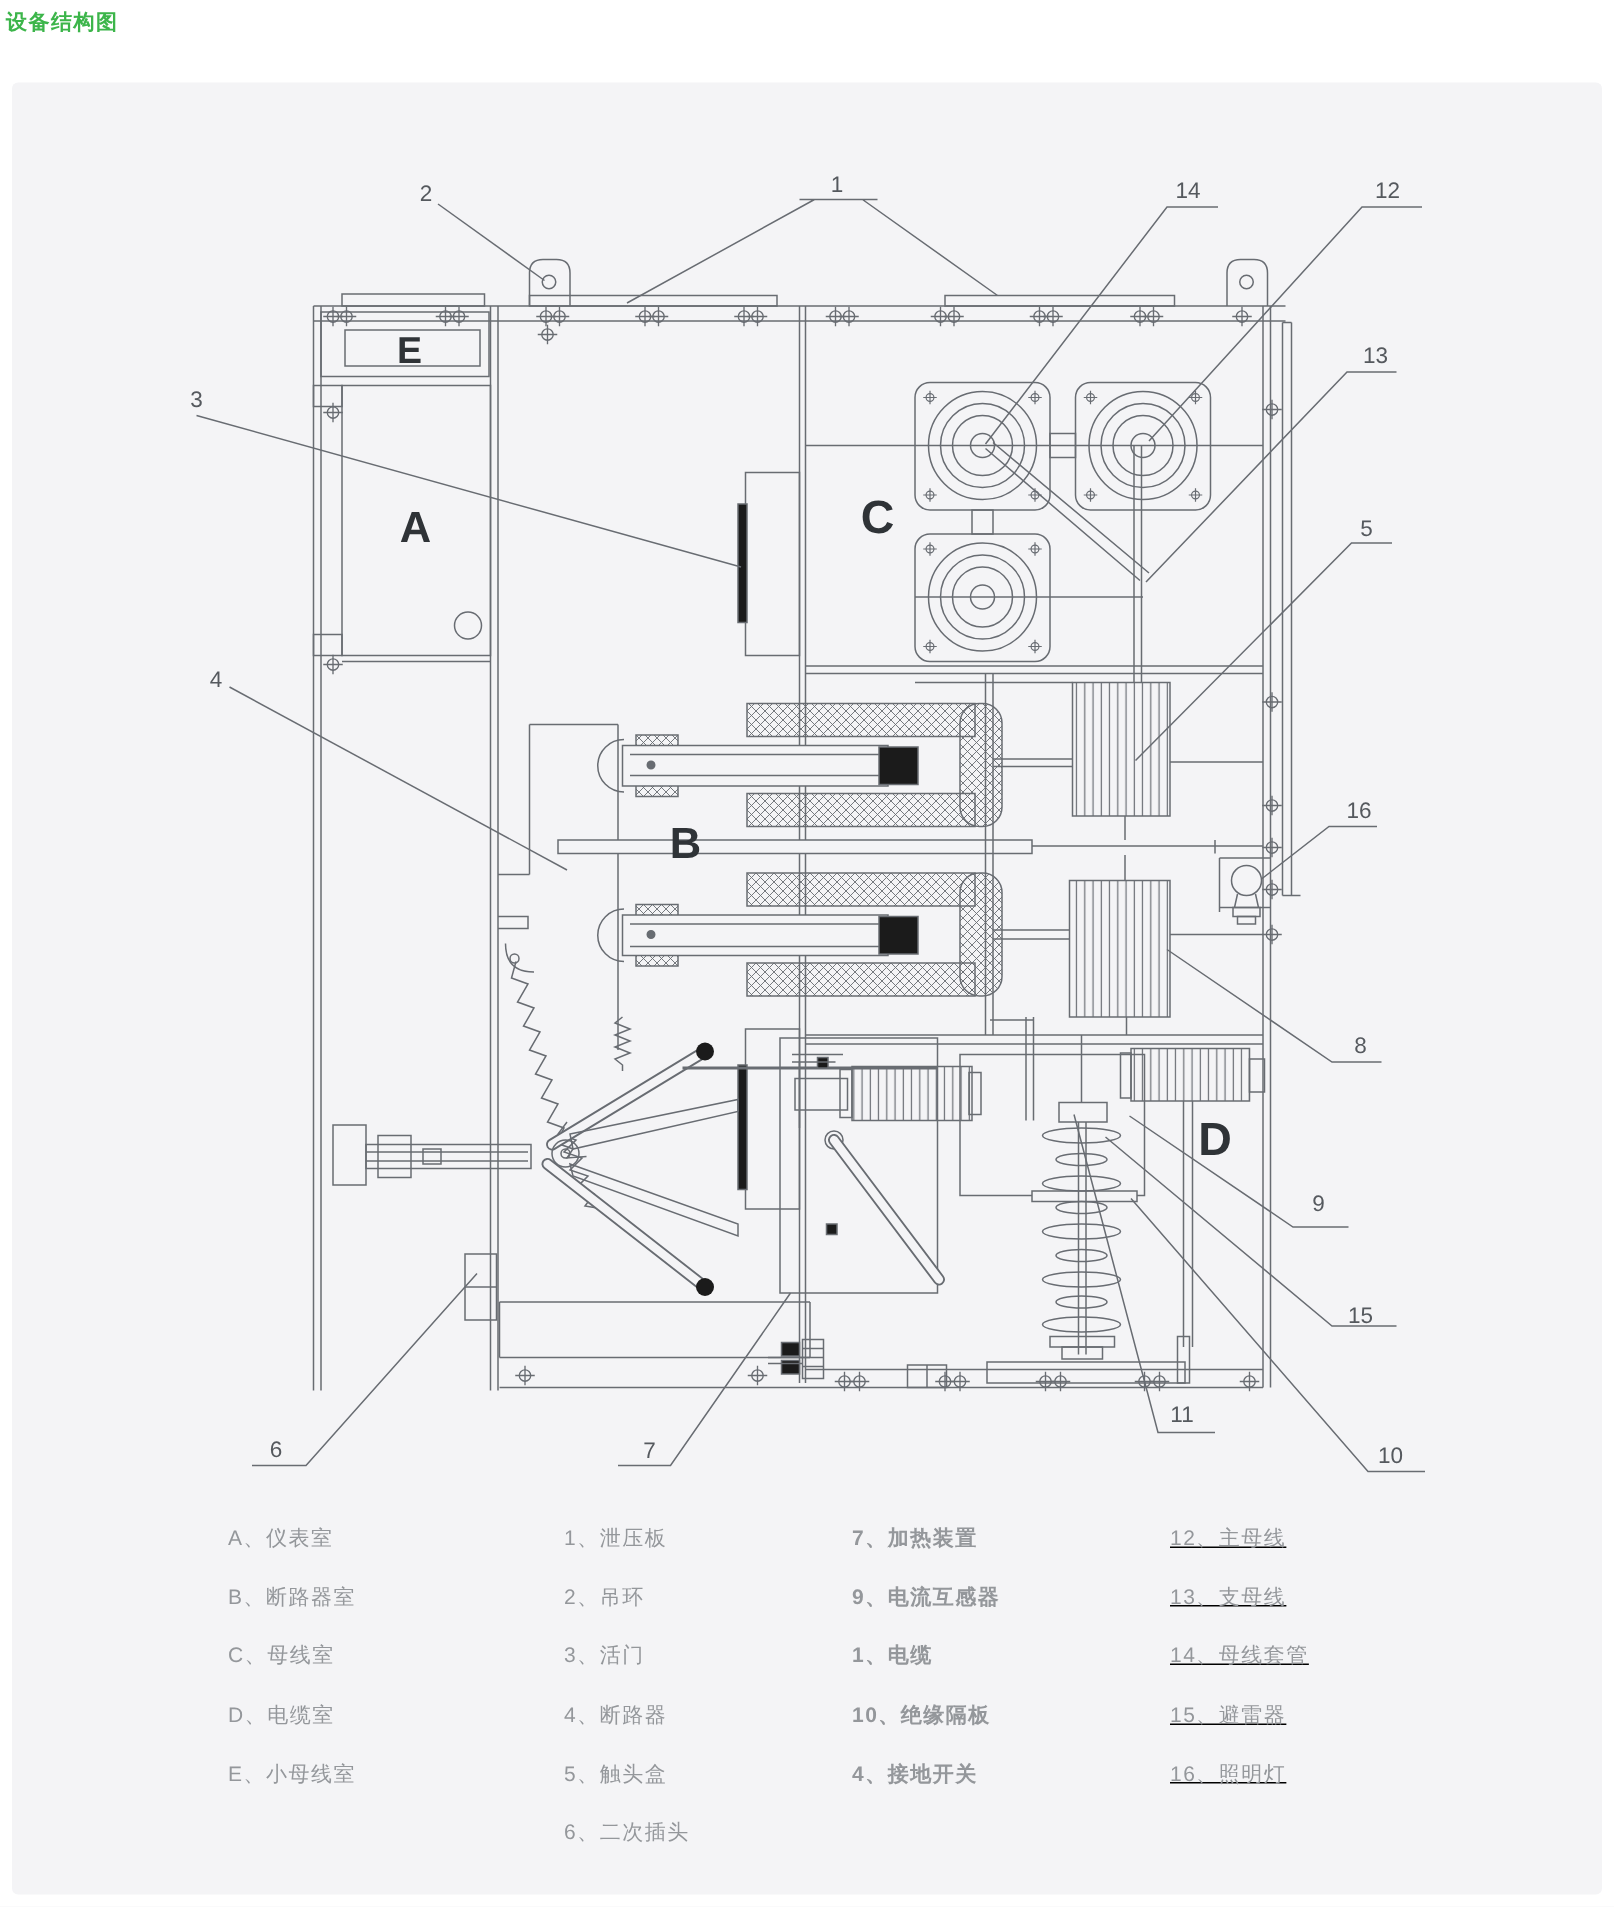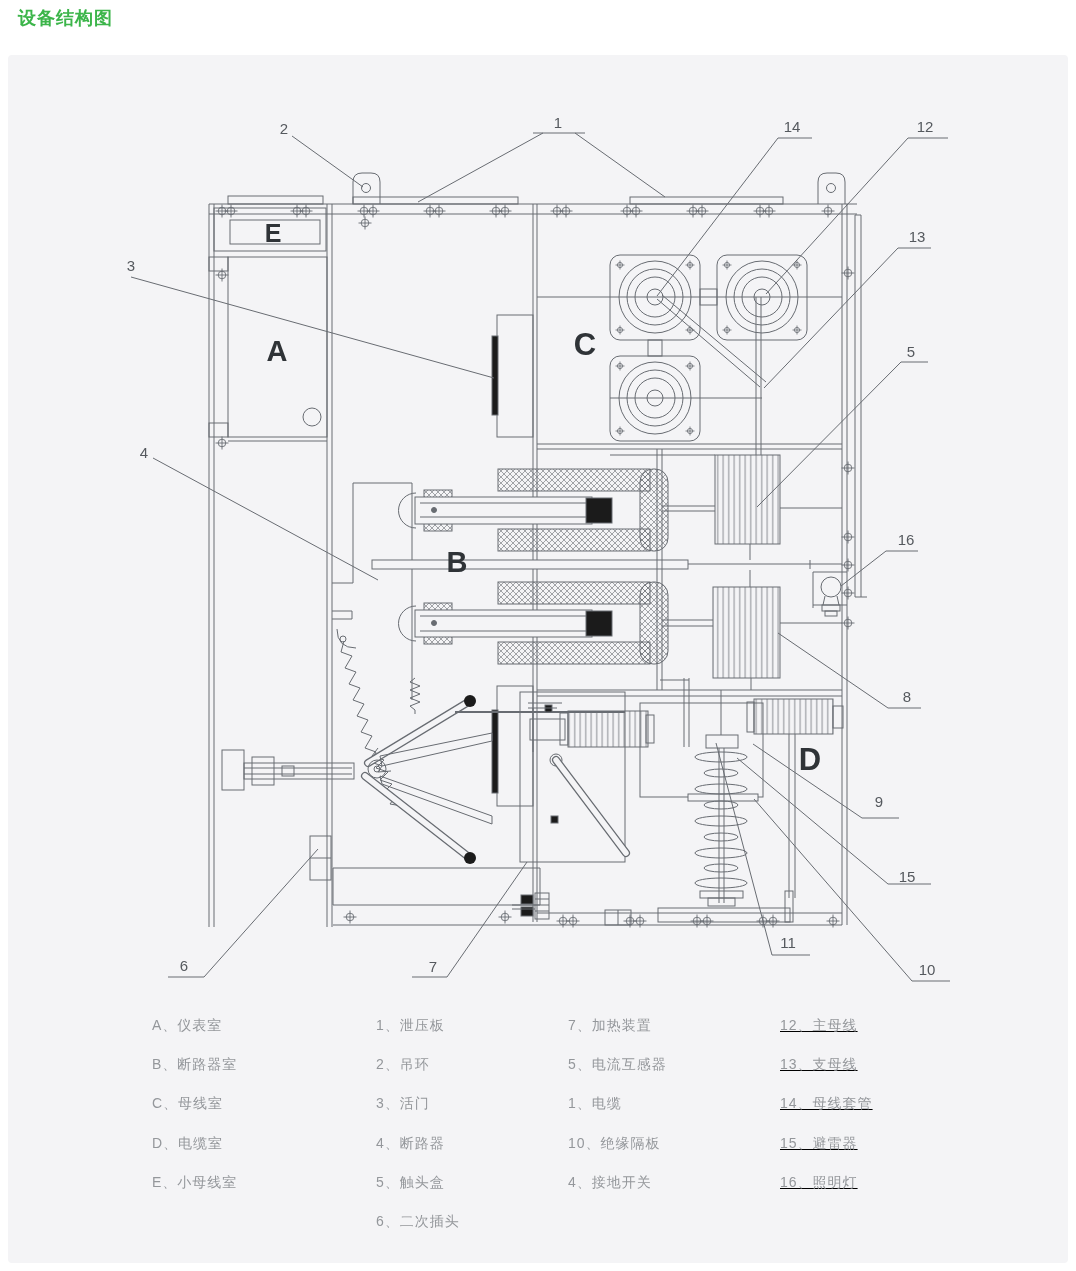--- a/index.html
+++ b/index.html
@@ -1,36 +1,36 @@
 <!DOCTYPE html>
 <html><head>
 <meta charset="utf-8">
 <style>
   html,body{margin:0;padding:0;}
   body{
     width:1076px;height:1271px;position:relative;background:#ffffff;
     font-family:"Liberation Sans", sans-serif;overflow:hidden;
   }
   .page-title{
-    position:absolute;left:18px;top:6px;margin:0;
-    font-size:18px;font-weight:bold;color:#3cb54a;letter-spacing:1px;
+    position:absolute;left:4px;top:6px;margin:0;
+    font-size:14px;font-weight:bold;color:#3cb54a;letter-spacing:1px;
   }
   .panel{
     position:absolute;left:8px;top:55px;width:1060px;height:1208px;
     background:#f4f4f6;border-radius:4px;
   }
   svg.diagram{position:absolute;left:0;top:0;}
   .legend-col{
     position:absolute;top:1006px;margin:0;padding:0;list-style:none;
   }
   .legend-col li{
     height:39.3px;display:flex;align-items:center;
     font-size:14px;color:#94979b;letter-spacing:1px;white-space:nowrap;
   }
-  #col1{left:152px;} #col2{left:376px;} #col3{left:568px;} #col4{left:780px;text-decoration:underline;}
+  #col1{left:152px;} #col2{left:376px;} #col3{left:568px;font-weight:bold;} #col4{left:780px;text-decoration:underline;}
   text.co{font-size:15px;fill:#55595e;}
   text.room{font-weight:bold;fill:#2f3337;}
 </style>
 </head>
 <body>
 
 <h1 class="page-title">设备结构图</h1>
 
 <div class="panel"></div>
 
@@ -352,21 +352,21 @@
 <ul id="col2" class="legend-col">
   <li>1、泄压板</li>
   <li>2、吊环</li>
   <li>3、活门</li>
   <li>4、断路器</li>
   <li>5、触头盒</li>
   <li>6、二次插头</li>
 </ul>
 <ul id="col3" class="legend-col">
   <li>7、加热装置</li>
-  <li>5、电流互感器</li>
+  <li>9、电流互感器</li>
   <li>1、电缆</li>
   <li>10、绝缘隔板</li>
   <li>4、接地开关</li>
 </ul>
 <ul id="col4" class="legend-col">
   <li>12、主母线</li>
   <li>13、支母线</li>
   <li>14、母线套管</li>
   <li>15、避雷器</li>
   <li>16、照明灯</li>

